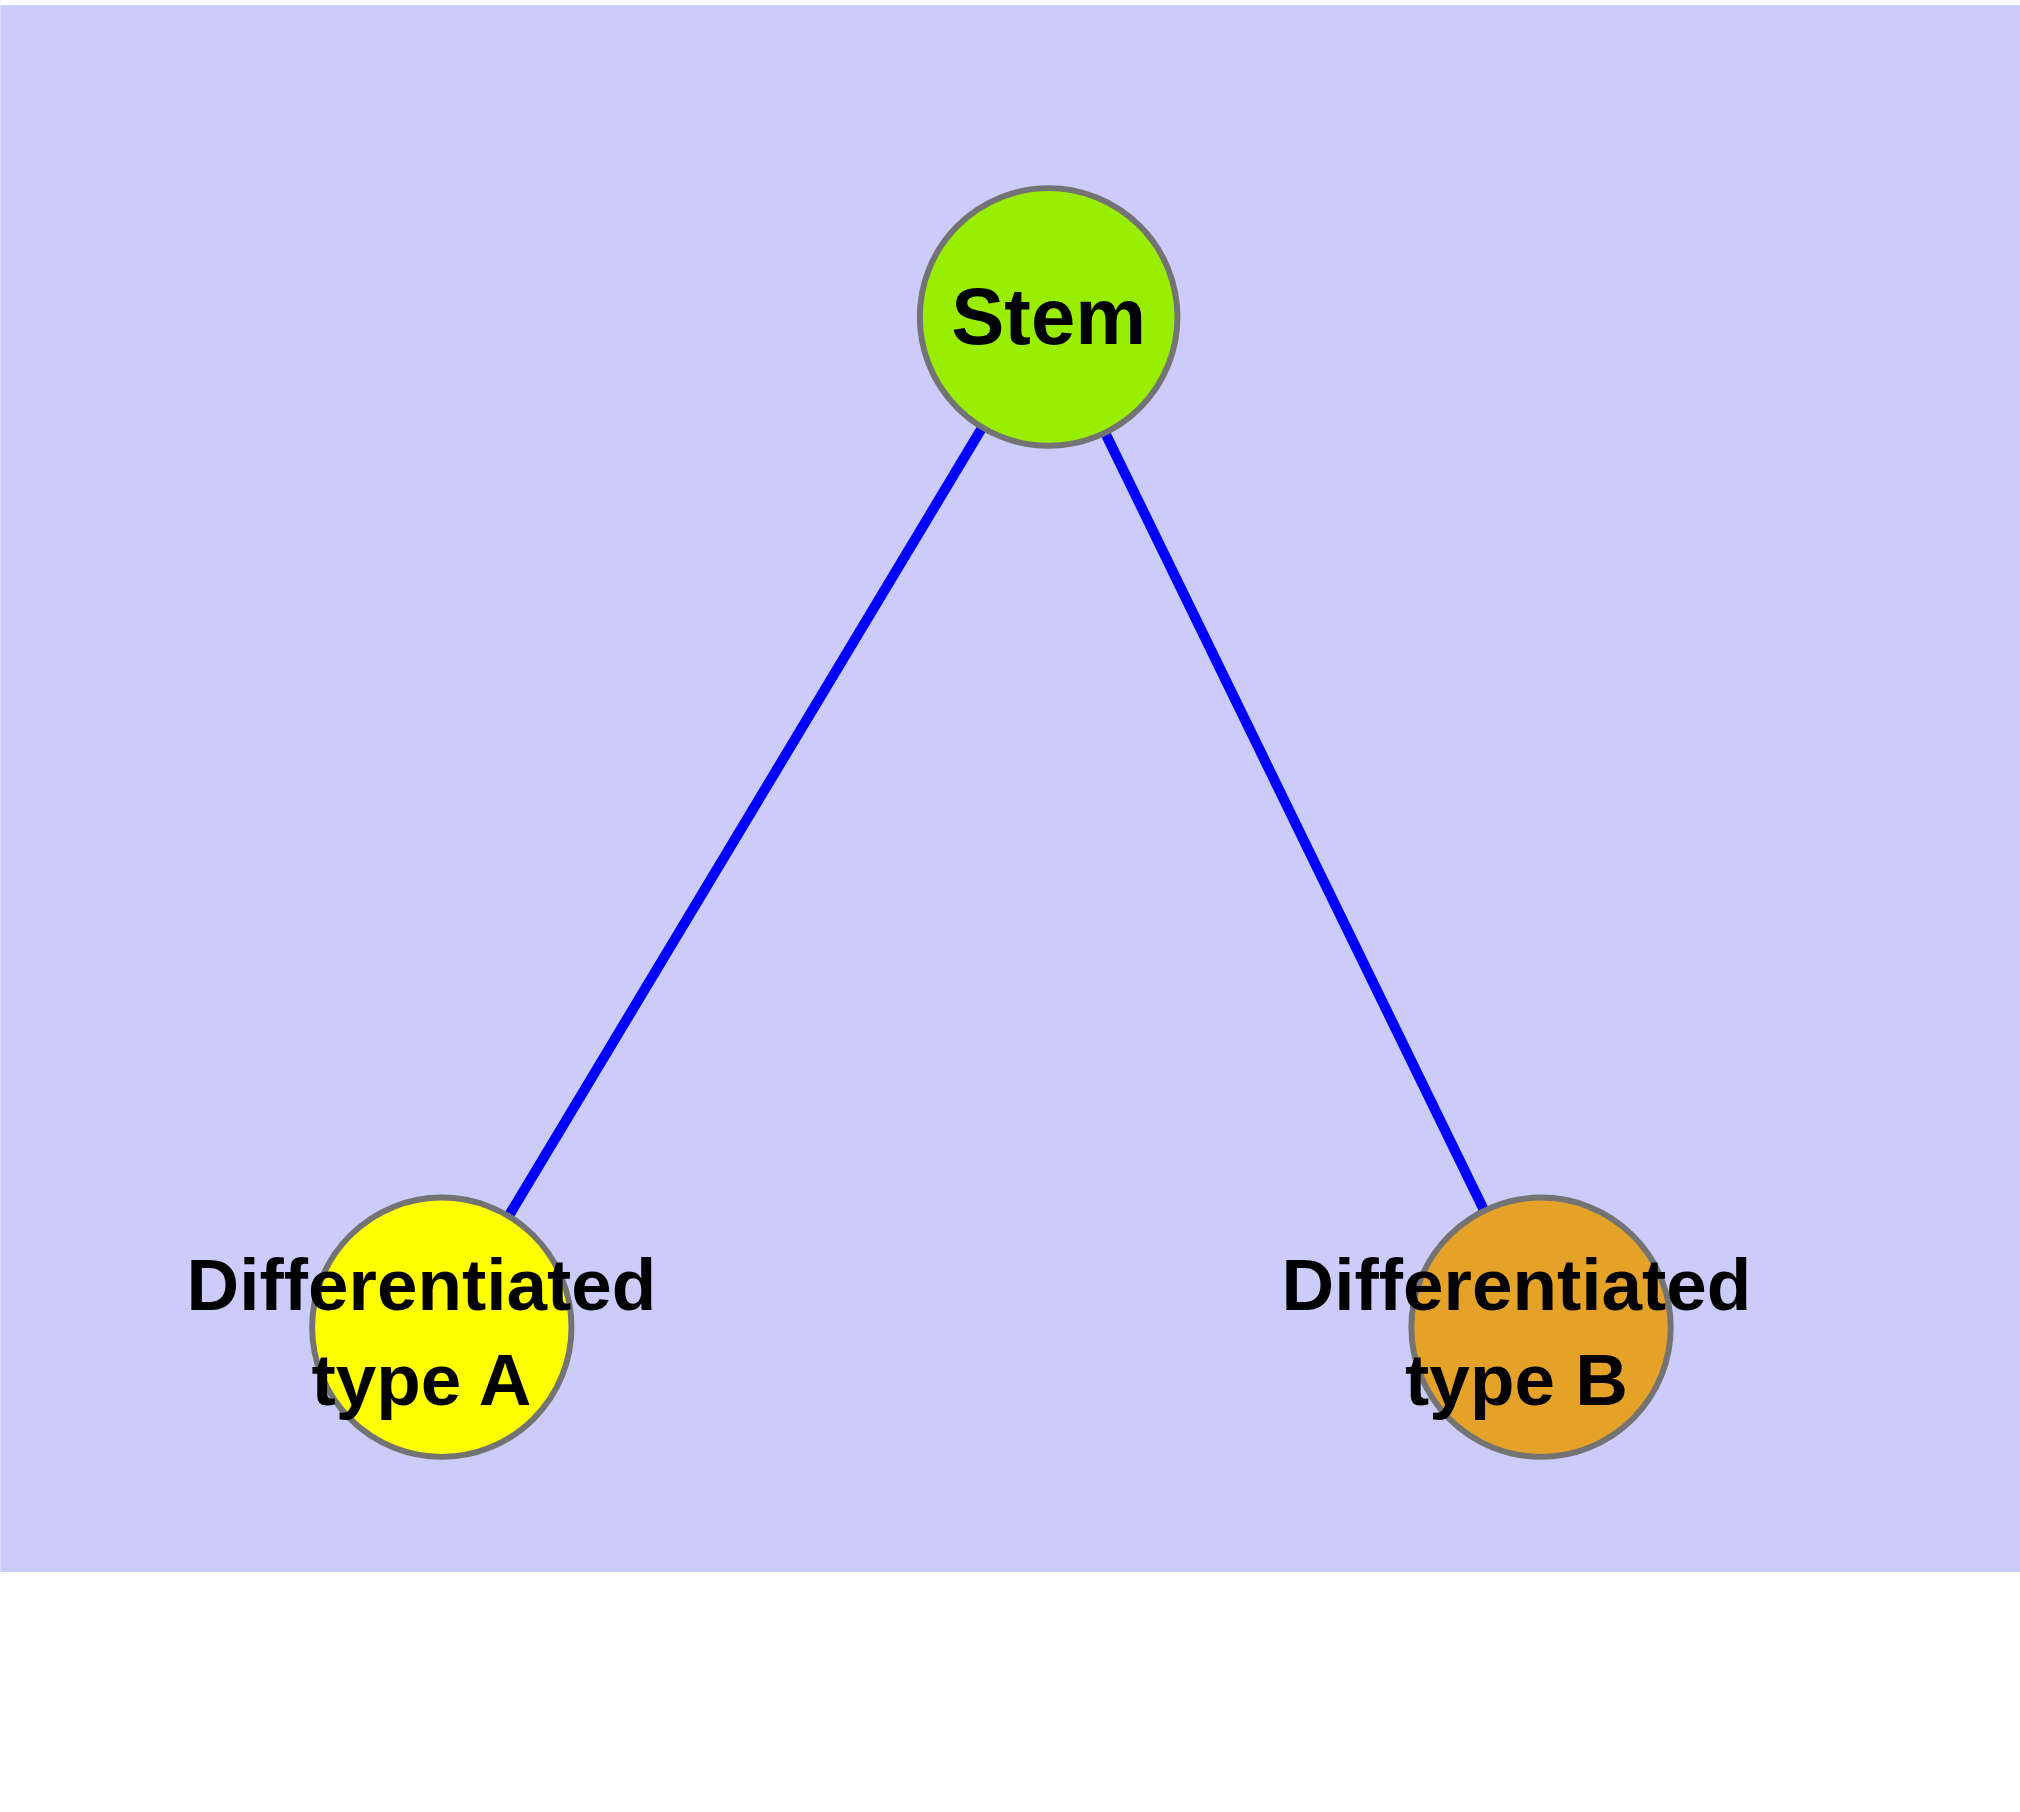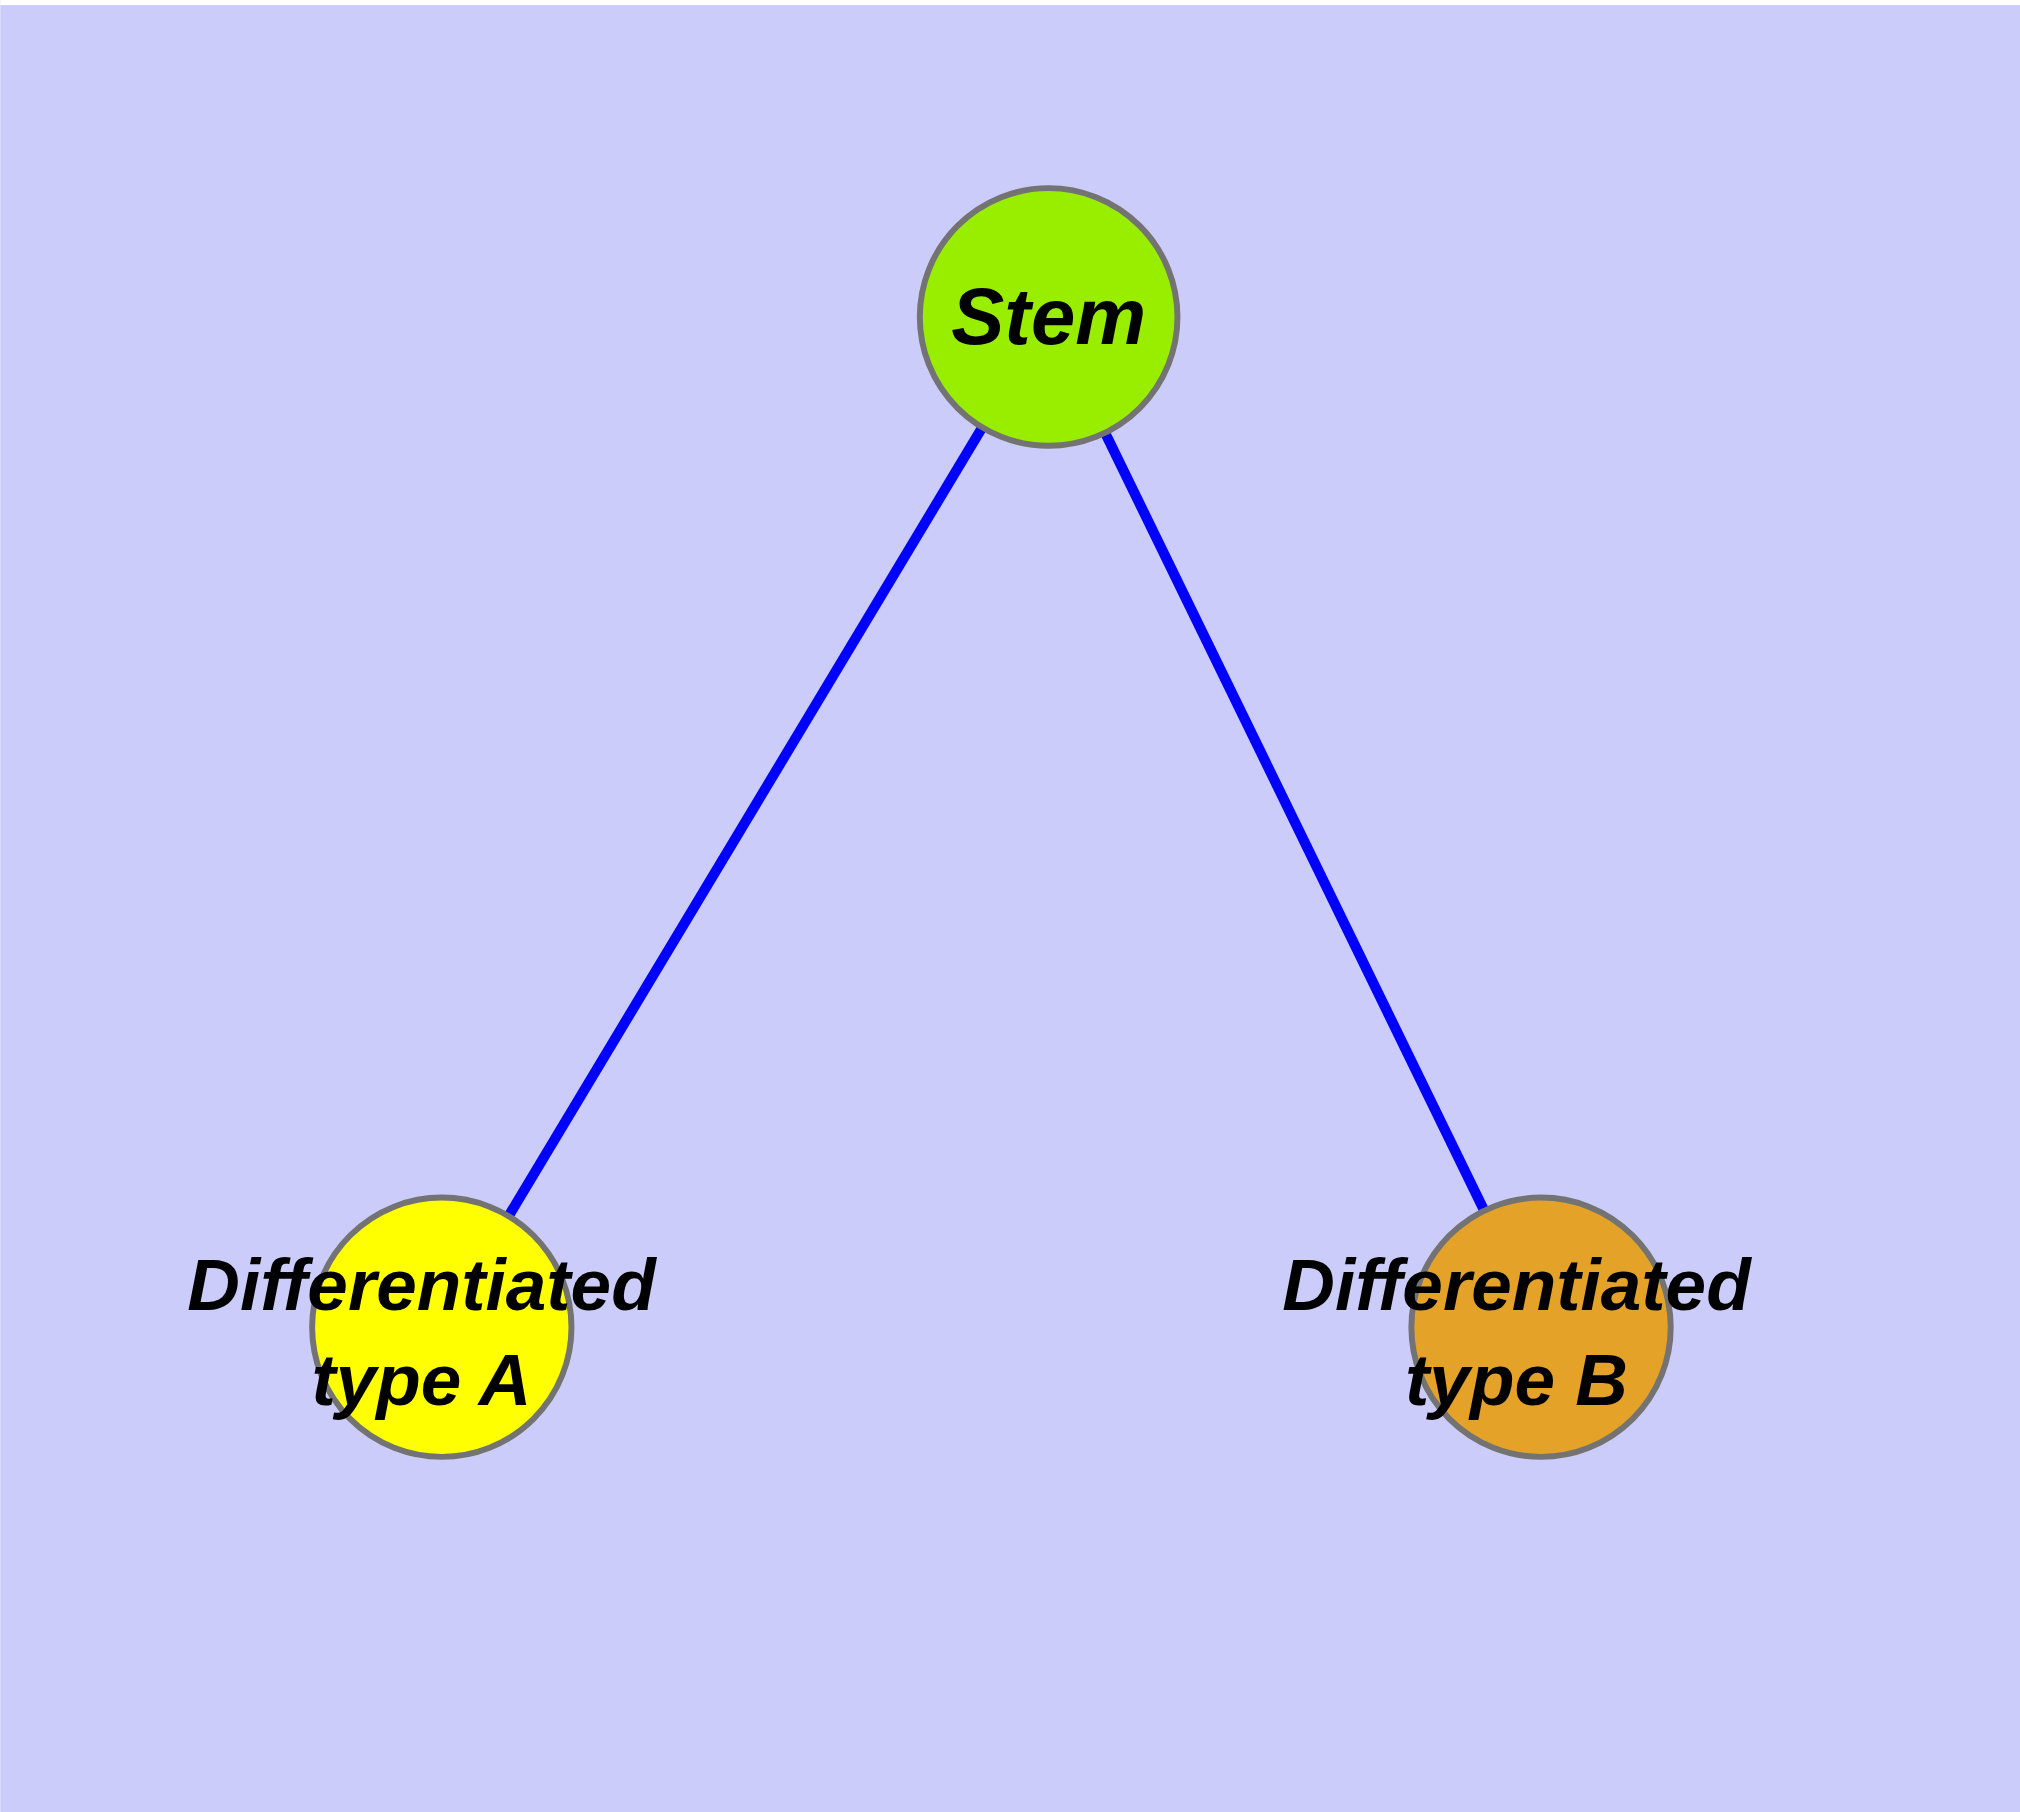--- a/index.html
+++ b/index.html
@@ -28,21 +28,21 @@
     font-weight: bold;
     fill: #000000;
     text-anchor: middle;
     dominant-baseline: auto;
     paint-order: normal;
   }
 </style>
 </head>
 <body style="background: rgb(255, 255, 255);">
 
-<div id="canvas" style="width: 2021px; height: 1812px; font-style: italic;">
+<div id="canvas" style="width: 2021px; height: 1572px;">
   <svg id="graph-svg" viewBox="0 0 2384 2138" xmlns="http://www.w3.org/2000/svg">
 
     <rect id="bg-rect" x="0" y="0" width="2384" height="2138" fill="#ccccfa"></rect>
     <rect id="bg-top-strip" x="0" y="0" width="2384" height="6" fill="#ffffff"></rect>
 
     <g id="edges-layer">
       <line id="edge-0" x1="1237" y1="374" x2="521" y2="1566" stroke="#0000ff" stroke-width="12" stroke-linecap="butt"></line>
       <line id="edge-1" x1="1237" y1="374" x2="1818" y2="1566" stroke="#0000ff" stroke-width="12" stroke-linecap="butt"></line>
     </g>
 

